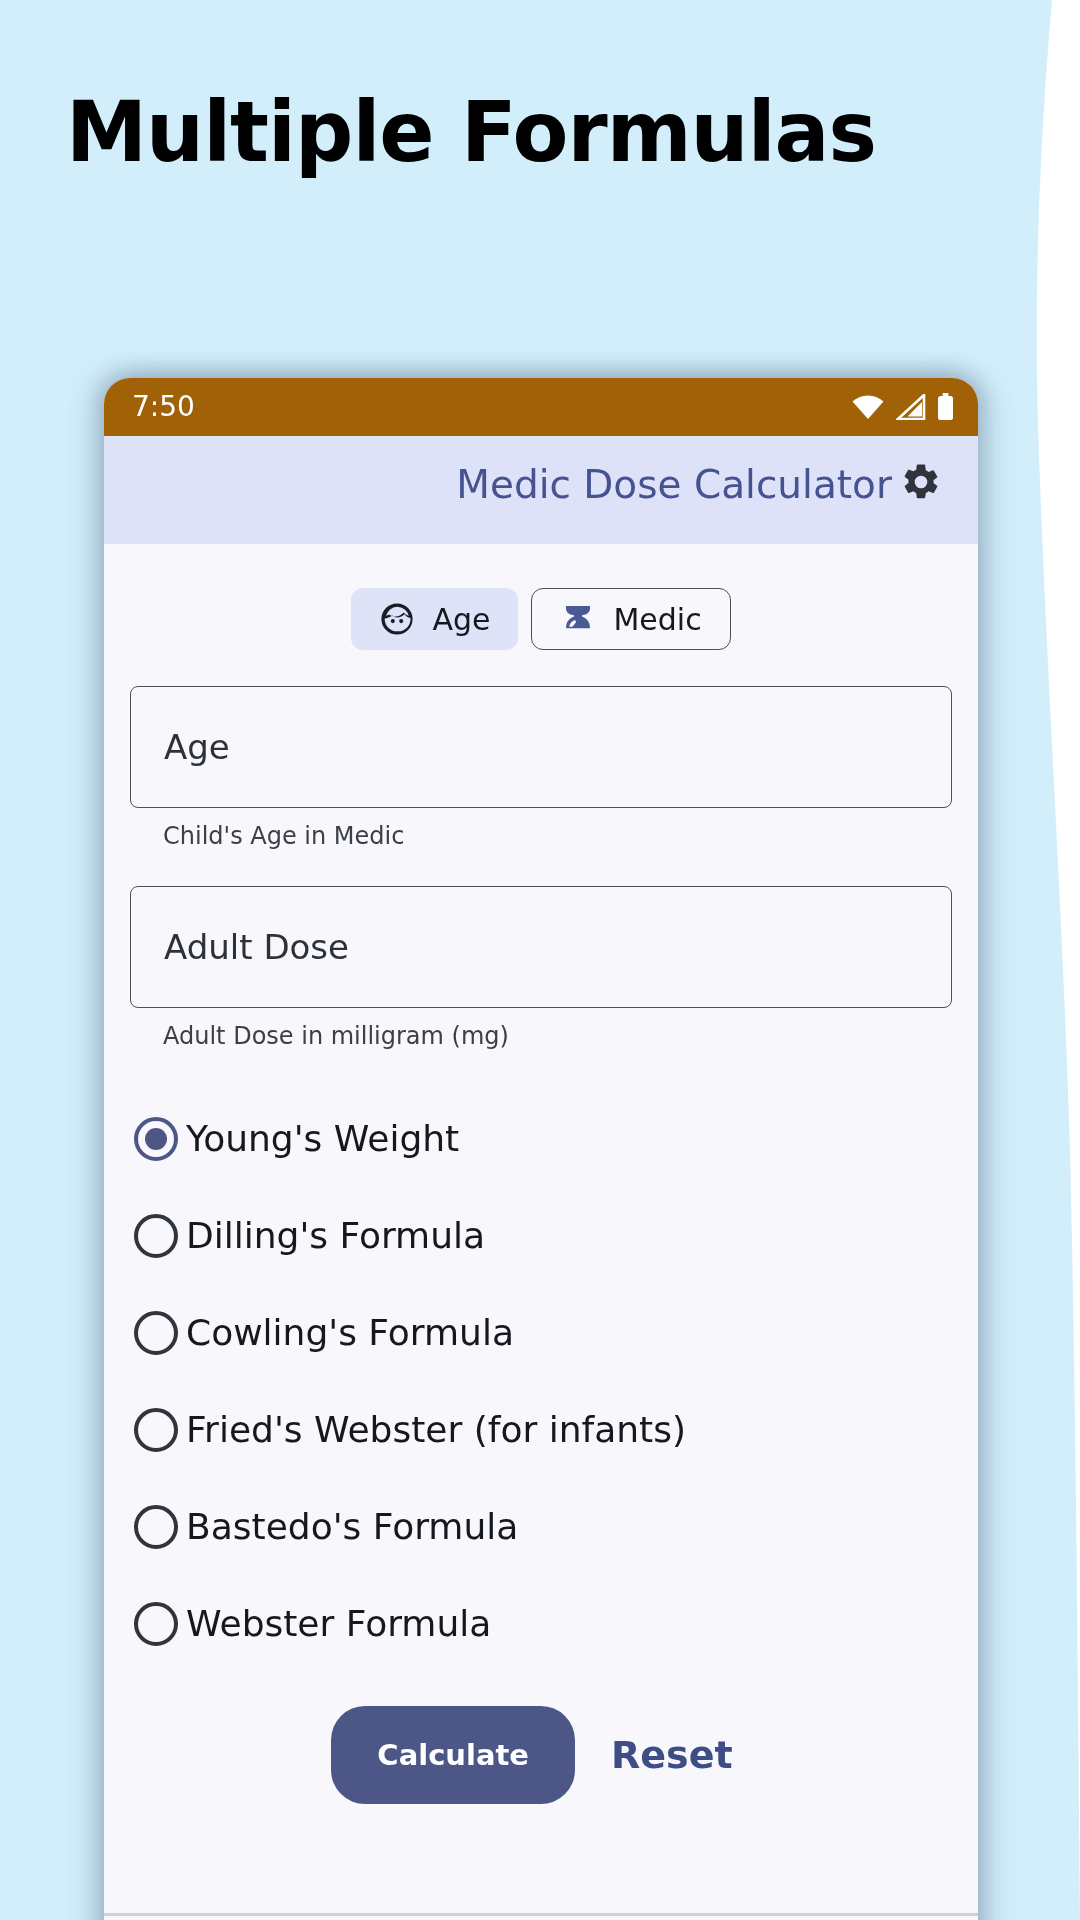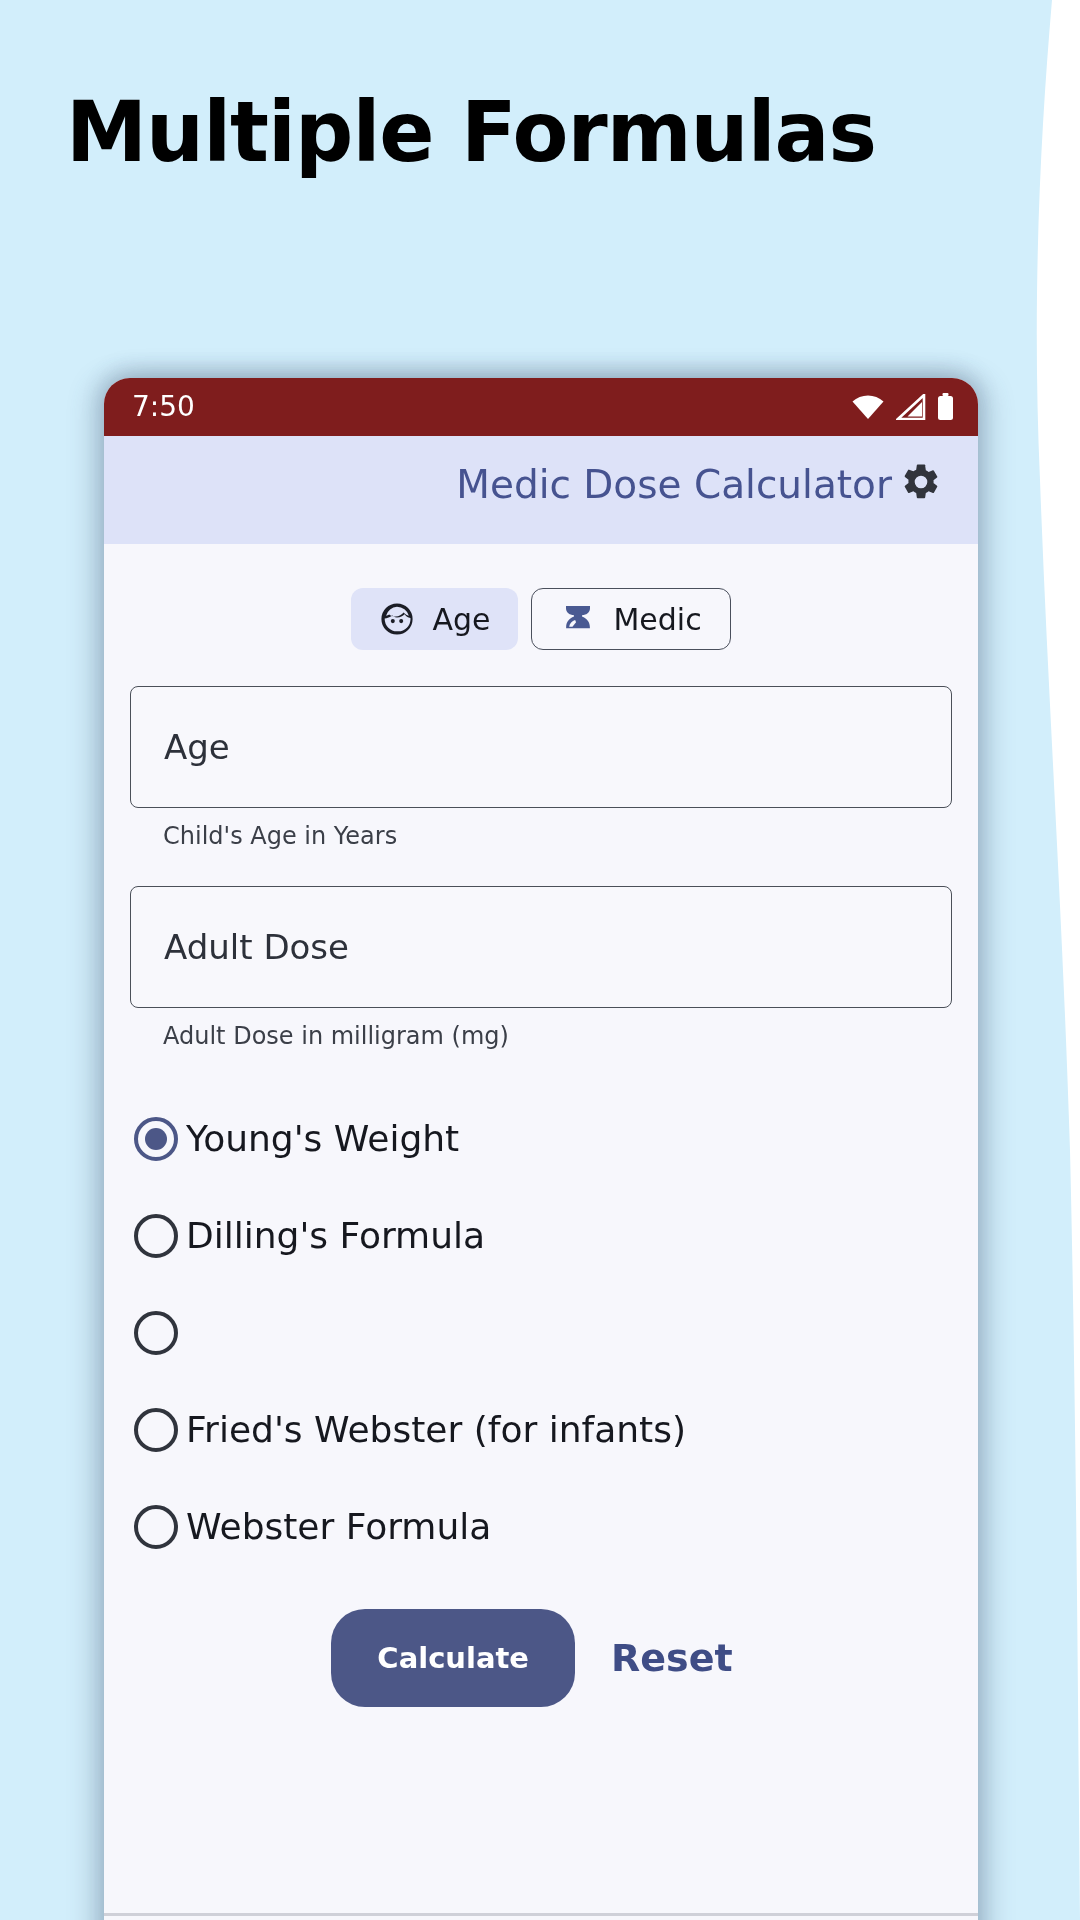--- a/index.html
+++ b/index.html
@@ -53,21 +53,21 @@
     background: #f7f7fc;
     overflow: hidden;
     box-shadow: -12px 0 26px rgba(60,80,110,0.22),
                  12px 0 26px rgba(60,80,110,0.22),
                  0 -8px 22px rgba(60,80,110,0.18);
   }
 
   
   #status-bar {
     height: 58px;
-    background: #7f1d1d;
+    background: #a16207;
     display: flex;
     align-items: center;
     justify-content: space-between;
     padding: 0 24px 0 28px;
   }
   #status-time {
     color: #ffffff;
     font-size: 28px;
     font-family: "DejaVu Sans", sans-serif;
     line-height: 1;
@@ -317,45 +317,50 @@
           </svg>
         </span>
         <span>Medic</span>
       </div>
     </div>
 
     <div class="field-block">
       <div class="text-field">
         <span class="placeholder">Age</span>
       </div>
-      <div class="helper-text">Child's Age in Years</div>
+      <div class="helper-text">Child's Age in Medic</div>
     </div>
 
     <div class="field-block">
       <div class="text-field">
         <span class="placeholder">Adult Dose</span>
       </div>
       <div class="helper-text">Adult Dose in milligram (mg)</div>
     </div>
 
     <div id="formula-list">
       <div class="radio-row checked">
         <span class="radio-mark"></span>
         <span class="radio-label">Young's Weight</span>
       </div>
       <div class="radio-row">
         <span class="radio-mark"></span>
         <span class="radio-label">Dilling's Formula</span>
       </div>
       <div class="radio-row">
         <span class="radio-mark"></span>
+        <span class="radio-label">Cowling's Formula</span>
       </div>
       <div class="radio-row">
         <span class="radio-mark"></span>
         <span class="radio-label">Fried's Webster (for infants)</span>
+      </div>
+      <div class="radio-row">
+        <span class="radio-mark"></span>
+        <span class="radio-label">Bastedo's Formula</span>
       </div>
       <div class="radio-row">
         <span class="radio-mark"></span>
         <span class="radio-label">Webster Formula</span>
       </div>
     </div>
 
     <div id="action-row">
       <button id="calculate-button">Calculate</button>
       <button id="reset-button">Reset</button>

